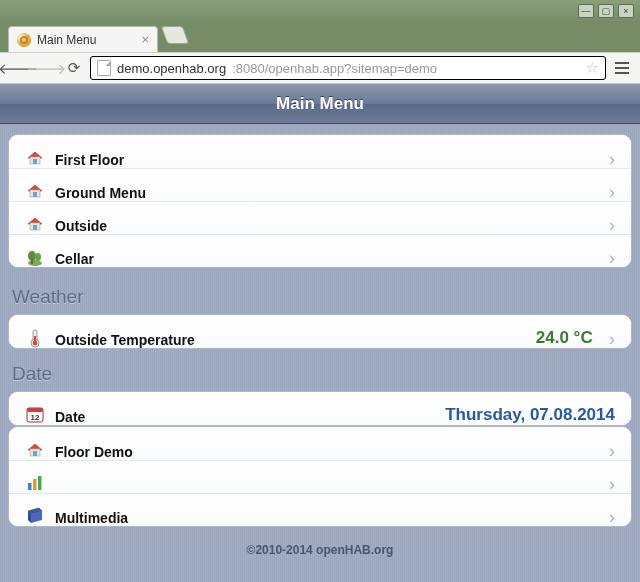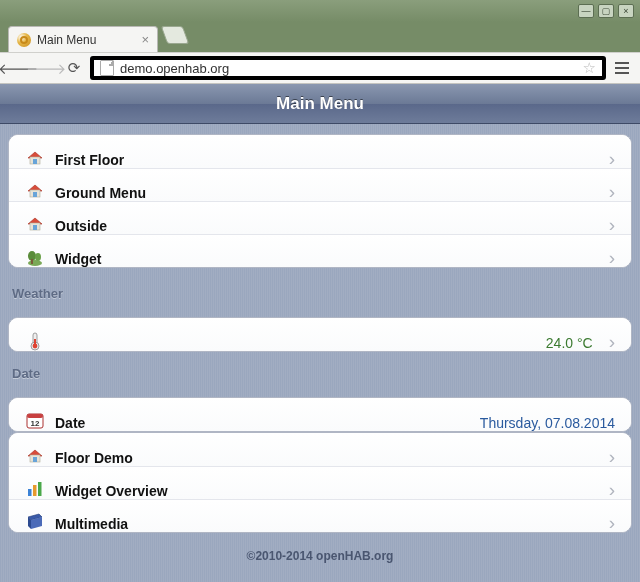--- a/index.html
+++ b/index.html
@@ -83,21 +83,21 @@
   .nav-btn {
     width: 24px; height: 24px;
     display: flex; align-items: center; justify-content: center;
     color: #555; font-size: 15px;
   }
   .nav-btn.disabled { color: #bbb; }
   .omnibox {
     flex: 1;
     height: 24px;
     background: #fff;
-    border: 4px solid #000000;
+    border: 1px solid #000000;
     border-radius: 3px;
     display: flex;
     align-items: center;
     padding: 0 6px;
     gap: 6px;
     color: #333;
     text-align: center;
   }
   .page-icon { width:14px; height:16px; background:#fff; border:1px solid #aaa; border-radius:1px; position:relative; }
   .page-icon::after { content:""; position:absolute; top:0; right:0; width:5px; height:5px; background:linear-gradient(135deg,#fff 50%,#aaa 50%); }
@@ -126,24 +126,24 @@
     font-weight: bold;
     text-shadow: 0 -1px 0 rgba(0,0,0,0.5);
     border-bottom: 1px solid #3e4a66;
   }
 
   .content {
     padding: 0;
   }
 
   .section-header {
-    padding: 18px 12px 16px 12px;
+    padding: 18px 12px 6px 12px;
     color: #5e6b85;
-    font-size: 13px;
-    font-weight: bold;
+    font-size: 19px;
+    font-weight: normal;
     text-shadow: 0 1px 0 rgba(255,255,255,0.4);
   }
   .section-header.tight { padding-top: 14px; }
 
   .list {
     margin: 0 8px;
     border-radius: 10px;
     overflow: hidden;
     border: 1px solid #b0b6c4;
     background: #fff;
@@ -156,21 +156,21 @@
     align-items: flex-end;
     padding: 0 16px;
     gap: 10px;
     border-top: 1px solid #e4e6ec;
     background: linear-gradient(#ffffff, #fafbfc);
     position: relative;
   }
   .row:first-child { border-top: none; }
 
   .row-label { font-weight: bold; color: #111; font-size: 14px; }
-  .row-value { margin-left: auto; color: #3b7a30; font-size: 14px; font-weight: normal; }
+  .row-value { margin-left: auto; color: #3b7a30; font-size: 17px; font-weight: bold; }
   .row-value.blue { color: #2a5a9e; }
   .chevron { color: #b0b4be; font-size: 19px; margin-left: 6px; line-height:1; }
 
   .ico { width: 20px; height: 20px; display:flex; align-items:center; justify-content:center; flex-shrink:0; position:relative;margin-top:22px; }
 
   footer {
     text-align: center;
     padding: 16px 0 10px 0;
     color: #4a5670;
     font-size: 12px;
@@ -197,20 +197,21 @@
     <div class="newtab"></div>
   </div>
 
   <div class="toolbar">
     <div class="nav-btn">🡐</div>
     <div class="nav-btn disabled">🡒</div>
     <div class="nav-btn">⟳</div>
     <div class="omnibox">
       <span class="page-icon"></span>
       <span>demo.openhab.org</span>
+        <span class="url-dim">:8080/openhab.app?sitemap=demo</span>
       <span class="star">☆</span>
     </div>
     <div class="hamburger">
         <div></div>
         <div></div>
         <div></div>
       </div>
   </div>
 
   <div class="viewport">
@@ -256,35 +257,36 @@
           </div>
           <div class="row">
             <span class="ico">
               <svg width="20" height="20" viewBox="0 0 20 20">
                 <ellipse cx="10" cy="16" rx="7" ry="3" fill="#7aa856"></ellipse>
                 <ellipse cx="7" cy="9" rx="4" ry="5" fill="#5a8c3a"></ellipse>
                 <rect x="6" y="12" width="2" height="5" fill="#7a5a38"></rect>
                 <ellipse cx="13" cy="10" rx="3" ry="4" fill="#6aa048"></ellipse>
               </svg>
             </span>
-            <span class="row-label">Widget</span>
+            <span class="row-label">Cellar</span>
             <span class="chevron" style="margin-left: auto;">›</span>
           </div>
         </div>
         <div class="section-header">Weather</div>
         <div class="list">
           <div class="row">
             <span class="ico">
               <svg width="20" height="20" viewBox="0 0 20 20">
                 <rect x="8" y="2" width="4" height="11" rx="2" fill="#eee" stroke="#888" stroke-width="0.8"></rect>
                 <circle cx="10" cy="15" r="4" fill="#eee" stroke="#888" stroke-width="0.8"></circle>
                 <rect x="9" y="8" width="2" height="6" fill="#d43"></rect>
                 <circle cx="10" cy="15" r="2.4" fill="#d43"></circle>
               </svg>
             </span>
+            <span class="row-label">Outside Temperature</span>
             <span class="row-value">24.0 °C</span>
             <span class="chevron">›</span>
           </div>
         </div>
         <div class="section-header tight">Date</div>
         <div class="list">
           <div class="row">
             <span class="ico">
               <svg width="20" height="20" viewBox="0 0 20 20">
                 <rect x="2" y="3" width="16" height="14" rx="2" fill="#fff" stroke="#aa3030" stroke-width="1"></rect>
@@ -309,21 +311,20 @@
             <span class="chevron" style="margin-left: auto;">›</span>
           </div>
           <div class="row">
             <span class="ico">
               <svg width="20" height="20" viewBox="0 0 20 20">
                 <rect x="3" y="10" width="3.5" height="7" fill="#3b82d6"></rect>
                 <rect x="8" y="6" width="3.5" height="11" fill="#e69a2e"></rect>
                 <rect x="13" y="3" width="3.5" height="14" fill="#4aa84a"></rect>
               </svg>
             </span>
-            <span class="row-label">Widget Overview</span>
             <span class="chevron" style="margin-left: auto;">›</span>
           </div>
           <div class="row">
             <span class="ico">
               <svg width="20" height="20" viewBox="0 0 20 20">
                 <polygon points="3,5 14,2 17,5 6,8" fill="#3a5aa8" stroke="#243b78" stroke-width="0.6"></polygon>
                 <polygon points="3,5 6,8 6,17 3,14" fill="#2c4a90"></polygon>
                 <polygon points="6,8 17,5 17,14 6,17" fill="#4a6ab8"></polygon>
               </svg>
             </span>

